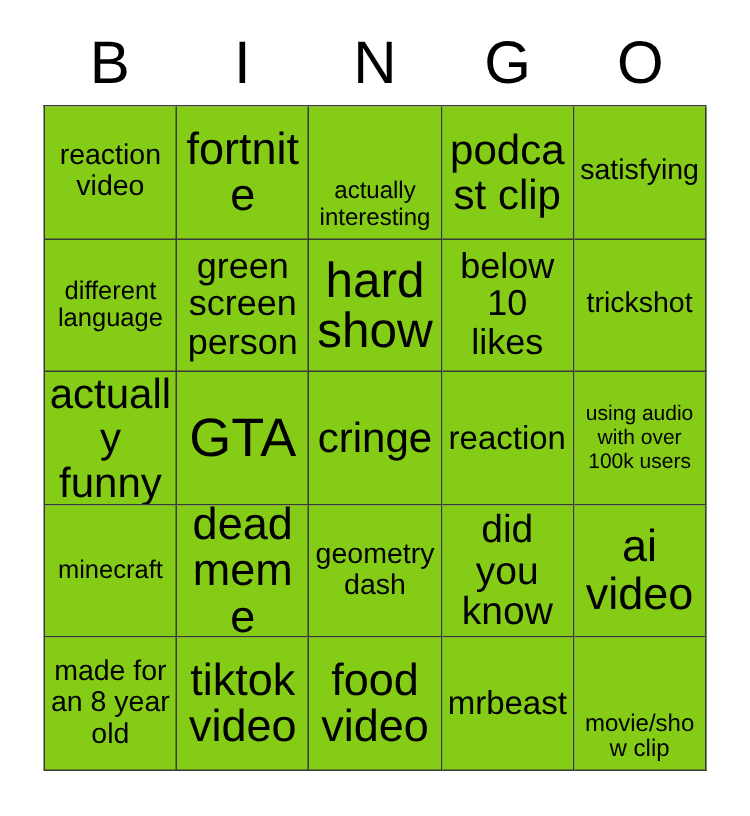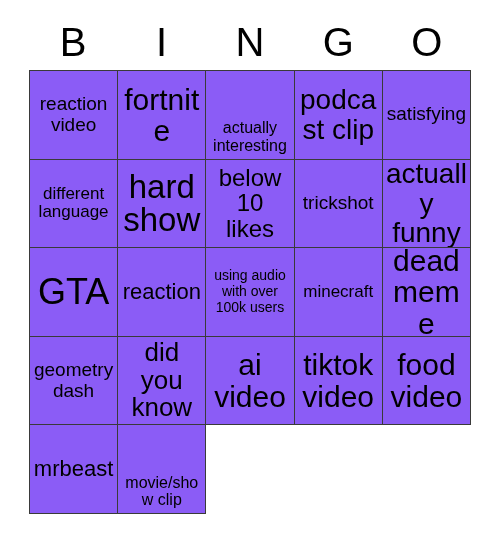--- a/index.html
+++ b/index.html
@@ -63,21 +63,21 @@
   .cell {
     border-right: 1px solid #3a3a3a;
     border-bottom: 1px solid #3a3a3a;
     box-sizing: border-box;
     display: flex;
     align-items: center;
     justify-content: center;
     text-align: center;
     padding: 1px 3px;
     overflow: hidden;
-    background: #8b5cf6;
+    background: #84cc16;
   }
   .cell-text {
     display: block;
     width: 100%;
     line-height: 1.06;
     color: #000000;
     word-break: break-word;
     hyphens: none;
   }
 
@@ -122,34 +122,40 @@
         <span class="cell-text fs-3xl">podcast clip</span>
       </div>
     <div class="cell">
         <span class="cell-text fs-md">satisfying</span>
       </div>
 
     <div class="cell">
         <span class="cell-text fs-smd">different language</span>
       </div>
     <div class="cell">
+        <span class="cell-text fs-xl">green screen person</span>
+      </div>
+    <div class="cell">
         <span class="cell-text fs-5xl">hard show</span>
       </div>
     <div class="cell">
         <span class="cell-text fs-xl">below 10 likes</span>
       </div>
     <div class="cell">
         <span class="cell-text fs-md">trickshot</span>
       </div>
 
     <div class="cell">
         <span class="cell-text fs-3xl">actually funny</span>
       </div>
     <div class="cell">
         <span class="cell-text fs-6xl">GTA</span>
+      </div>
+    <div class="cell">
+        <span class="cell-text fs-3xl">cringe</span>
       </div>
     <div class="cell">
         <span class="cell-text fs-lg">reaction</span>
       </div>
     <div class="cell">
         <span class="cell-text fs-xs">using audio with over 100k users</span>
       </div>
 
     <div class="cell">
         <span class="cell-text fs-smd">minecraft</span>
@@ -161,20 +167,23 @@
         <span class="cell-text fs-md">geometry dash</span>
       </div>
     <div class="cell">
         <span class="cell-text fs-2xl">did you know</span>
       </div>
     <div class="cell">
         <span class="cell-text fs-4xl">ai video</span>
       </div>
 
     <div class="cell">
+        <span class="cell-text fs-md">made for an 8 year old</span>
+      </div>
+    <div class="cell">
         <span class="cell-text fs-4xl">tiktok video</span>
       </div>
     <div class="cell">
         <span class="cell-text fs-4xl">food video</span>
       </div>
     <div class="cell">
         <span class="cell-text fs-lg">mrbeast</span>
       </div>
     <div class="cell">
         <span class="cell-text fs-sm">movie/show clip</span>

